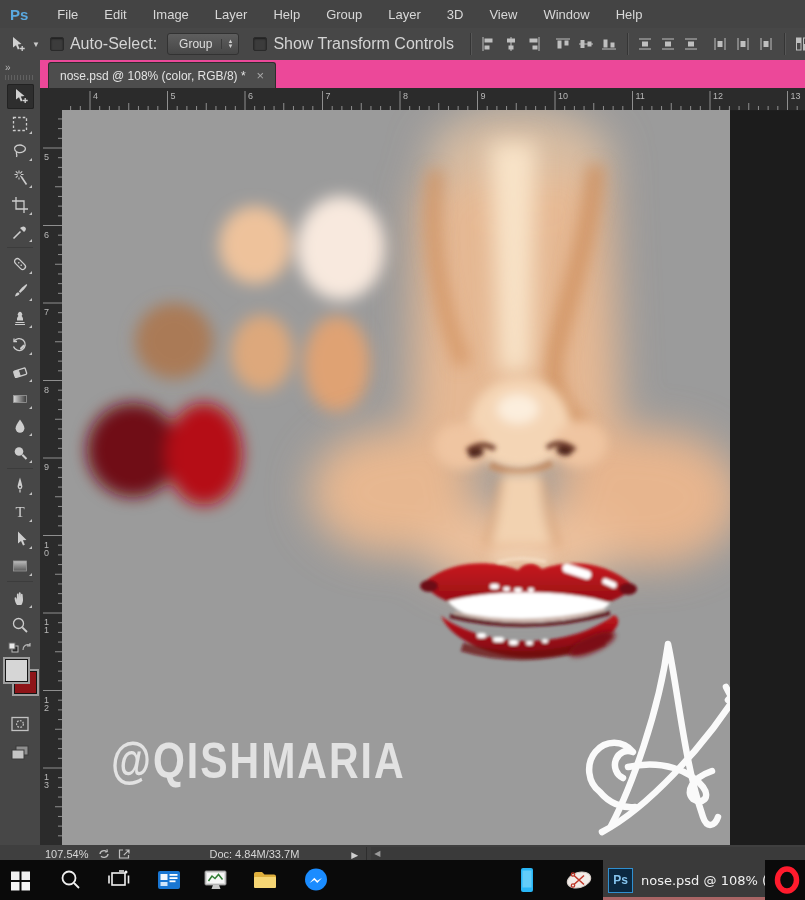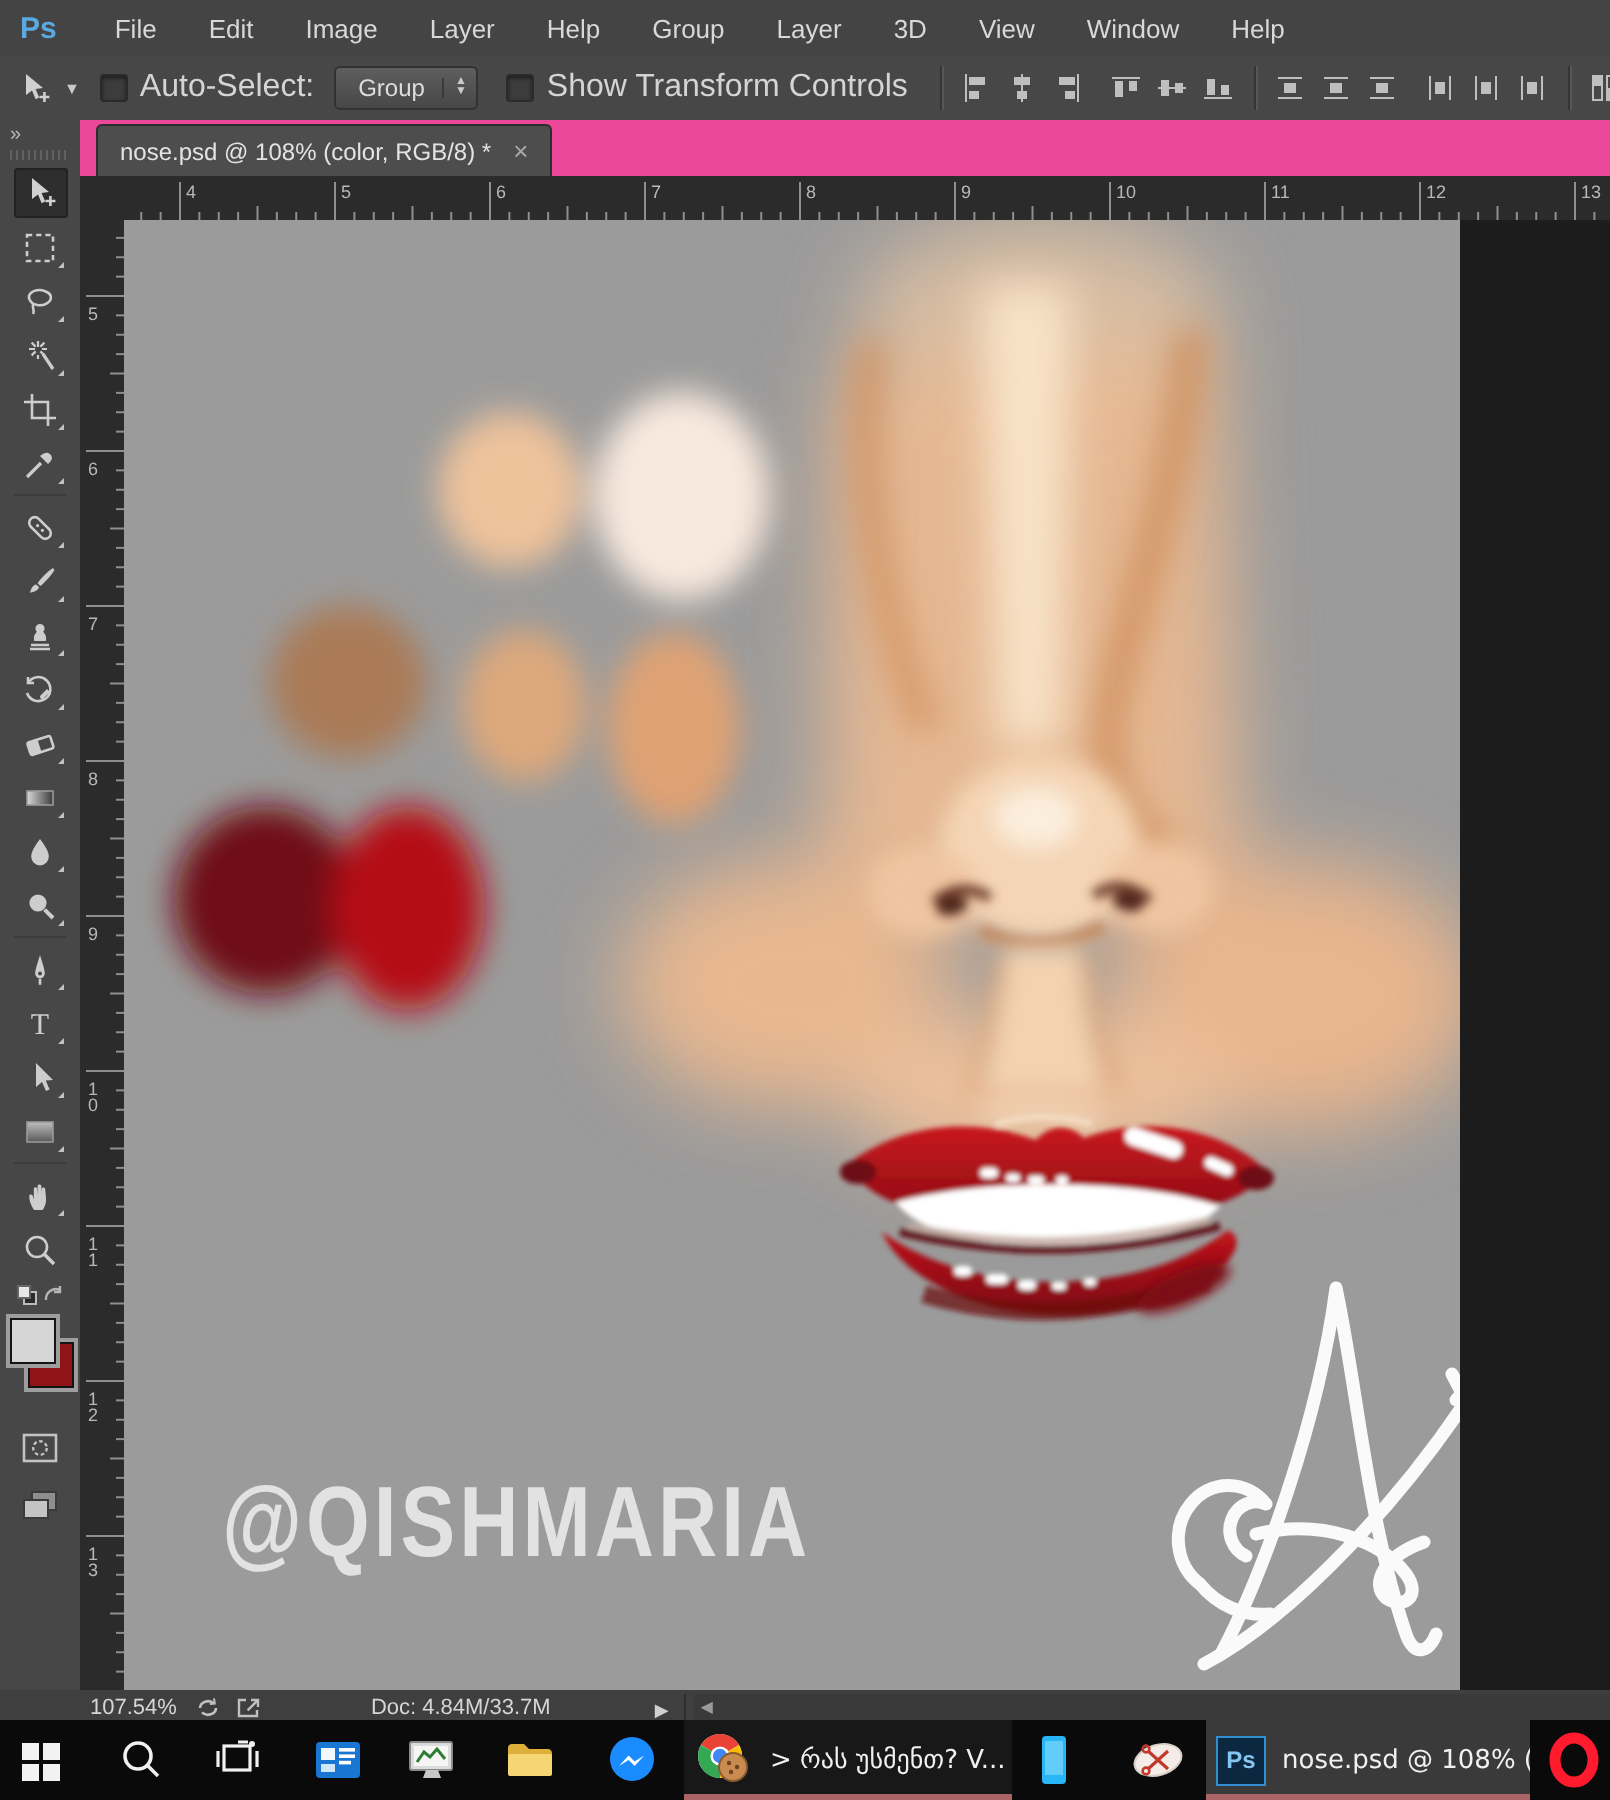--- a/index.html
+++ b/index.html
@@ -64,21 +64,21 @@
     border-right:1px solid #1e1e1e;overflow:hidden}
   
   .canvas{position:absolute;top:110px;left:62px;width:668px;height:735px;background:#9b9b9b;overflow:hidden}
   .watermark{position:absolute;left:49px;top:623px;font-size:41px;font-weight:bold;letter-spacing:2px;
     color:#eaeaea;opacity:.9;transform:scaleY(1.22);transform-origin:left top;white-space:nowrap}
   
   .status-bar{position:absolute;top:845px;left:0;width:805px;height:15px;background:#3f3f3f;
     display:flex;align-items:flex-end;font-size:11px;color:#d6d6d6}
   .zoom-field{margin-left:45px;margin-right:8px;white-space:nowrap}
   .sb-icon{width:16px;height:13px;display:flex;align-items:center;justify-content:center;margin-right:4px}
-  .doc-info{margin-left:49px;white-space:nowrap}
+  .doc-info{margin-left:73px;white-space:nowrap}
   .sb-arrow{color:#cfcfcf;font-size:9px;margin-left:52px}
   .sb-divider{width:1px;height:13px;background:#2e2e2e;margin:0 4px 0 8px}
   .sb-scroll{flex:1;height:13px;background:#3a3a3a;display:flex;align-items:center;color:#9a9a9a;font-size:8px;padding-left:3px}
   
   .taskbar{position:absolute;top:860px;left:0;width:805px;height:40px;background:#0a0a0a}
   .tb-item{position:absolute;top:0;height:40px;display:flex;align-items:center;justify-content:center}
   .tb-task{justify-content:flex-start;padding-left:5px;box-sizing:border-box}
   .tb-task.running{background:#181818}
   .tb-task.active{background:#3a3a3a}
   .tb-underline{position:absolute;left:0;bottom:0;width:100%;height:3px}
@@ -786,38 +786,20 @@
       </span>
     </div>
     <div class="tb-item" style="left: 298px; width: 36px;">
       <span>
         <svg width="28" height="28" viewBox="0 0 28 28">
           <circle cx="14" cy="13.5" r="11" fill="#1a8cff"></circle>
           <path d="M7.5 17 l4.8-5.2 3 3 4.8-3 -4.8 5.2 -3-3 Z" fill="#fff"></path>
         </svg>
       </span>
     </div>
-    <div class="tb-item tb-task running" style="left: 342px; width: 164px;">
-      <span>
-        <svg width="30" height="30" viewBox="0 0 30 30">
-          <circle cx="13" cy="13" r="11" fill="#fff"></circle>
-          <path d="M13 13 L3.5 7.5 A11 11 0 0 1 22.5 7.5 Z" fill="#ea4335"></path>
-          <path d="M13 13 L3.5 7.5 A11 11 0 0 0 13 24 Z" fill="#34a853"></path>
-          <path d="M13 13 L13 24 A11 11 0 0 0 22.5 7.5 Z" fill="#fbbc05"></path>
-          <circle cx="13" cy="13" r="4.8" fill="#fff"></circle>
-          <circle cx="13" cy="13" r="3.6" fill="#4285f4"></circle>
-          <circle cx="19.5" cy="18.5" r="7" fill="#c98b50" stroke="#8a5a30"></circle>
-          <circle cx="17.5" cy="16.5" r="1.1" fill="#70431f"></circle>
-          <circle cx="21.5" cy="18.5" r="1.1" fill="#70431f"></circle>
-          <circle cx="18.5" cy="21" r="1.1" fill="#70431f"></circle>
-        </svg>
-      </span>
-      <span class="tb-label">&gt; რას უსმენთ? V...</span>
-      <span class="tb-underline" style="background: rgb(169, 101, 101);"></span>
-    </div>
     <div class="tb-item" style="left: 512px; width: 30px;">
       <span>
         <svg width="26" height="28" viewBox="0 0 26 28">
           <rect x="7" y="2" width="12" height="24" rx="2" fill="#29b6f6"></rect>
           <rect x="8.5" y="4.5" width="9" height="17" fill="#63cdf9"></rect>
         </svg>
       </span>
     </div>
     <div class="tb-item" style="left: 560px; width: 38px;">
       <span>

